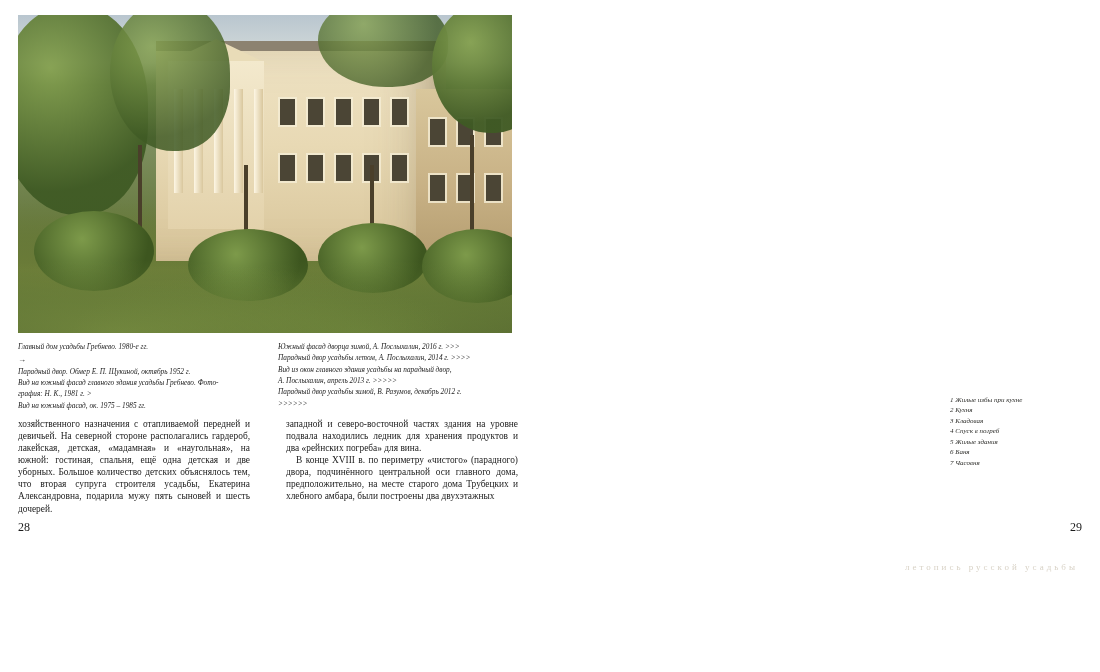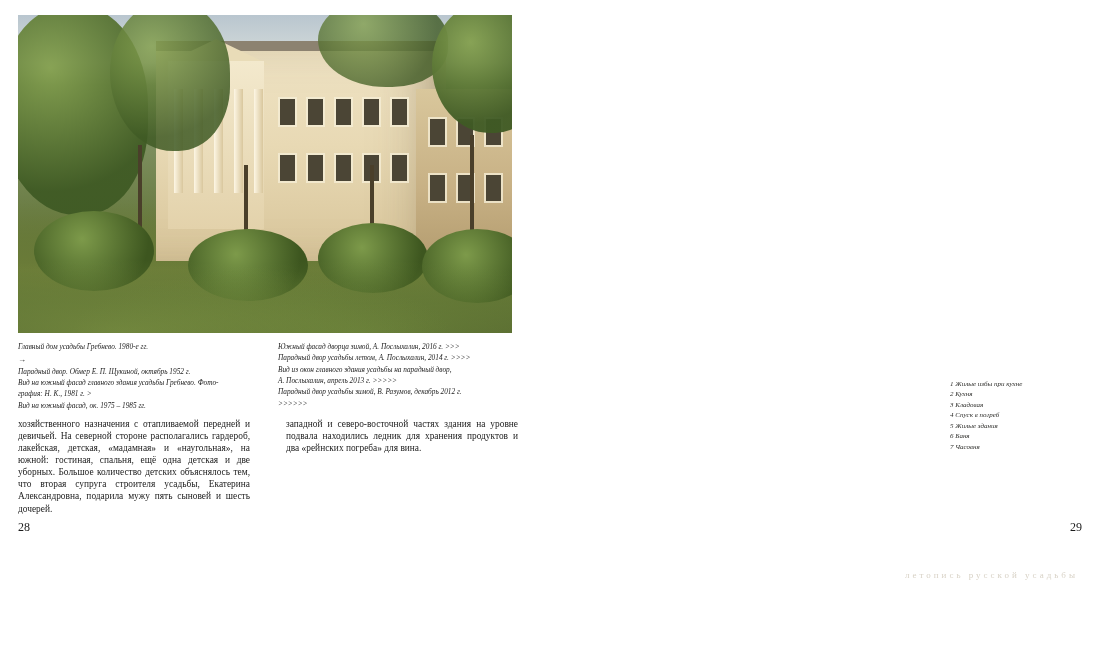--- a/index.html
+++ b/index.html
@@ -172,33 +172,33 @@
     font-size: 12px;
     color: #1b1b1b;
     font-family: Liberation Serif, serif;
   }
   .folio-left { left: 18px; }
   .folio-right { right: 18px; }
 
   .legend {
     position: absolute;
     right: 18px;
-    bottom: 128px;
+    bottom: 112px;
     width: 132px;
     font-size: 7px;
     font-style: italic;
     line-height: 1.5;
     color: #2c2c29;
   }
   .legend div { white-space: nowrap; }
 
   .watermark {
     position: absolute;
     right: 22px;
-    bottom: 0;
+    bottom: 8px;
     font-size: 9px;
     letter-spacing: 3px;
     color: #d8d2c6;
   }
 </style>
 </head>
 <body>
 
 <div class="page page-left">
 
@@ -268,20 +268,21 @@
     </div>
     <div style="clear:both"></div>
   </div>
 
   <div class="bodytext">
     <div class="tcol">
       <p class="noindent">хозяйственного назначения с отапливаемой передней и девичьей. На северной стороне располагались гардероб, лакейская, детская, «мадамная» и «наугольная», на южной: гостиная, спальня, ещё одна детская и две уборных. Большое количество детских объяснялось тем, что вторая супруга строителя усадьбы, Екатерина Александровна, подарила мужу пять сыновей и шесть дочерей.</p>
     </div>
     <div class="tcol right">
       <p class="noindent">западной и северо-восточной частях здания на уровне подвала находились ледник для хранения продуктов и два «рейнских погреба» для вина.</p>
+      <p>В конце XVIII в. по периметру «чистого» (парадного) двора, подчинённого центральной оси главного дома, предположительно, на месте старого дома Трубецких и хлебного амбара, были построены два двухэтажных</p>
     </div>
     <div style="clear:both"></div>
   </div>
 
   <div class="folio folio-left">28</div>
 </div>
 
 <div class="page page-right">
 
   <div class="legend">

